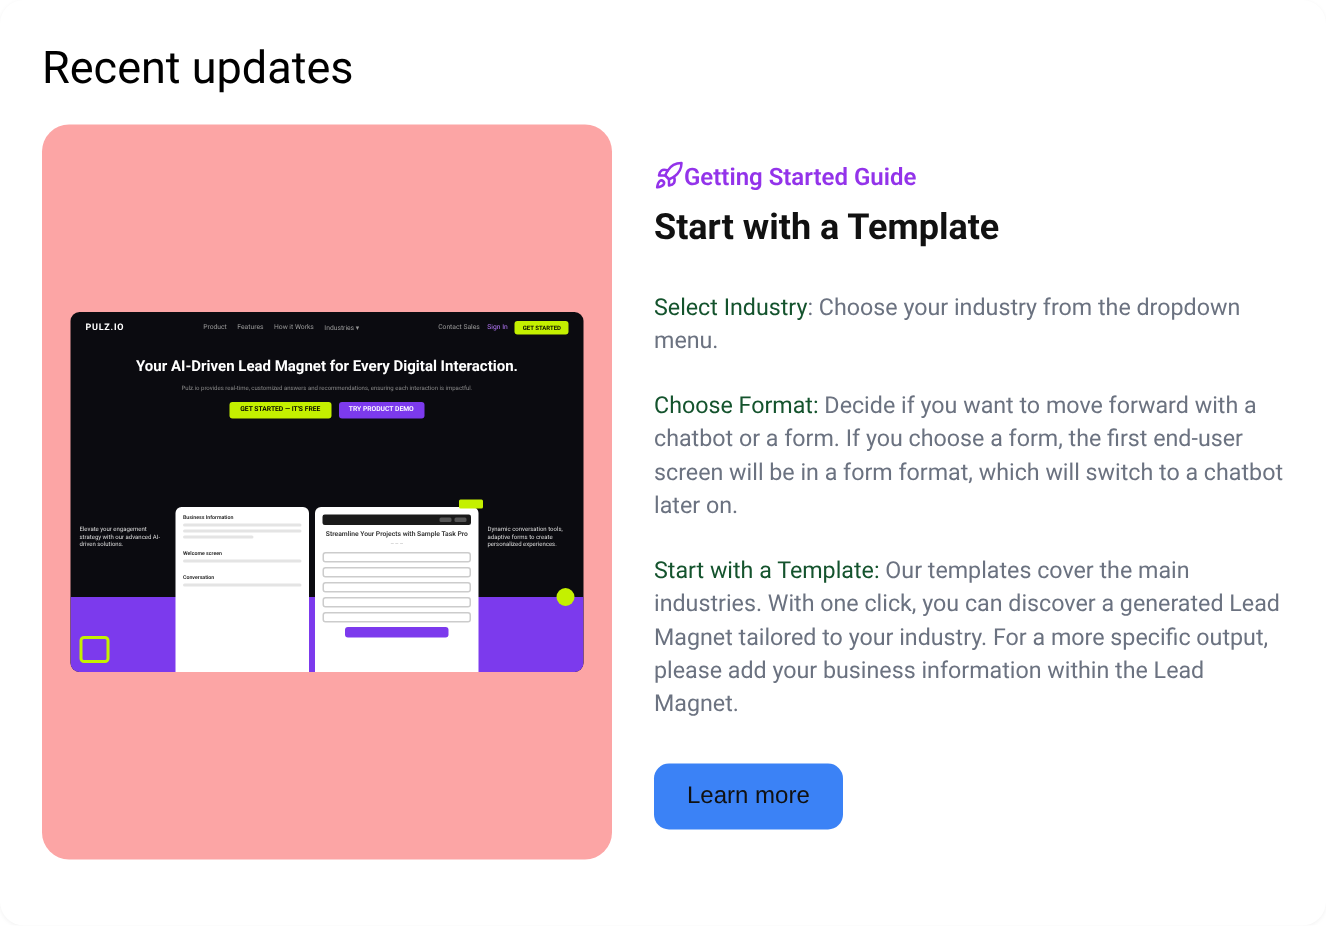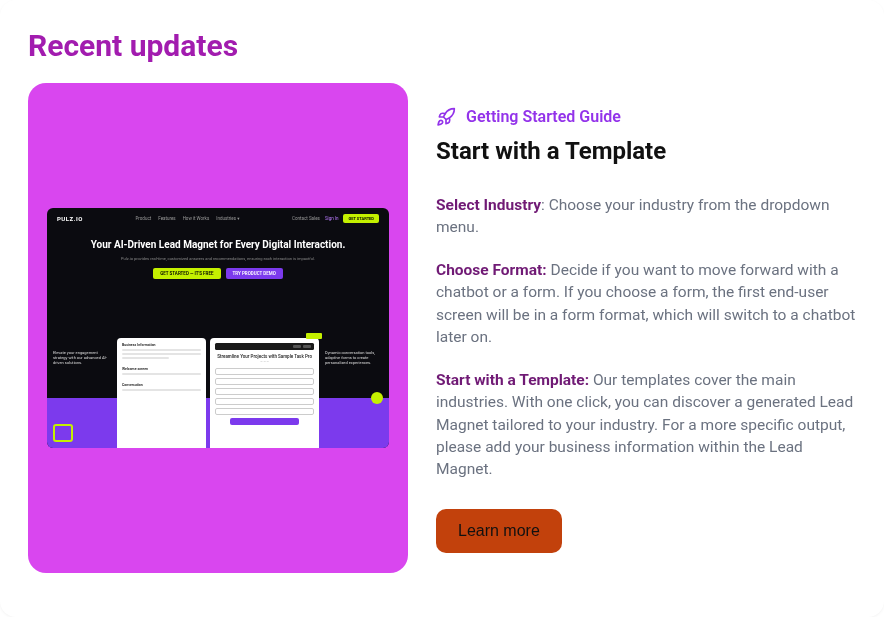--- a/index.html
+++ b/index.html
@@ -12,32 +12,32 @@
     .card {
       background: #fff;
       border-radius: 16px;
       padding: 28px 28px 32px 28px;
       width: 884px;
       height: 617px;
       box-shadow: 0 1px 3px rgba(0,0,0,0.05);
     }
     .heading {
       font-size: 30px;
-      font-weight: 700;
-      color: #a21caf;
+      font-weight: 400;
+      color: #000000;
       margin-bottom: 20px;
     }
     .content {
       display: flex;
       gap: 28px;
     }
     .thumb-wrap {
       width: 380px;
       height: 490px;
-      background: #d946ef;
+      background: #fca5a5;
       border-radius: 18px;
       flex-shrink: 0;
       display: flex;
       align-items: center;
       justify-content: center;
     }
     
     .mock {
       width: 342px;
       height: 240px;
@@ -159,22 +159,21 @@
       background: #c4f000;
       border-radius: 1px;
     }
 
     .text-col {
       flex: 1;
       padding-top: 24px;
     }
     .category {
       display: flex;
-      align-items: flex-start;
-      gap: 10px;
+      align-items: center;
       margin-bottom: 10px;
     }
     .category-label {
       color: #9333ea;
       font-size: 16px;
       font-weight: 600;
     }
     .rocket-icon { width: 20px; height: 20px; color: #9333ea; }
     .title {
       font-size: 24px;
@@ -182,24 +181,24 @@
       color: #111;
       margin-bottom: 28px;
       line-height: 1.2;
     }
     .body-text p {
       color: #6b7280;
       font-size: 15.5px;
       line-height: 1.45;
       margin-bottom: 20px;
     }
-    .body-text strong { color: #701a75; font-weight: 700; }
+    .body-text strong { color: #14532d; font-weight: 400; }
     .learn-btn {
       display: inline-block;
-      background: #c2410c;
+      background: #3b82f6;
       color: #111;
       font-size: 16px;
       font-weight: 500;
       padding: 13px 22px;
       border: none;
       border-radius: 10px;
       cursor: pointer;
       margin-top: 8px;
     }
   </style>

